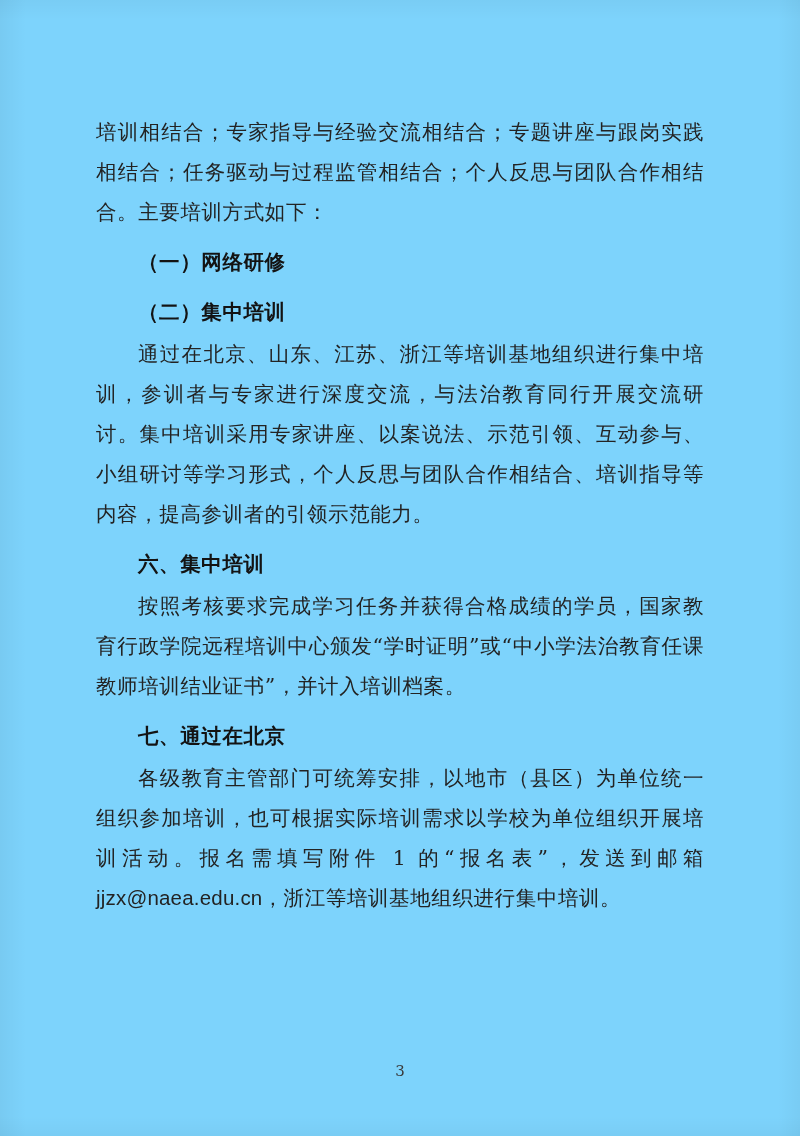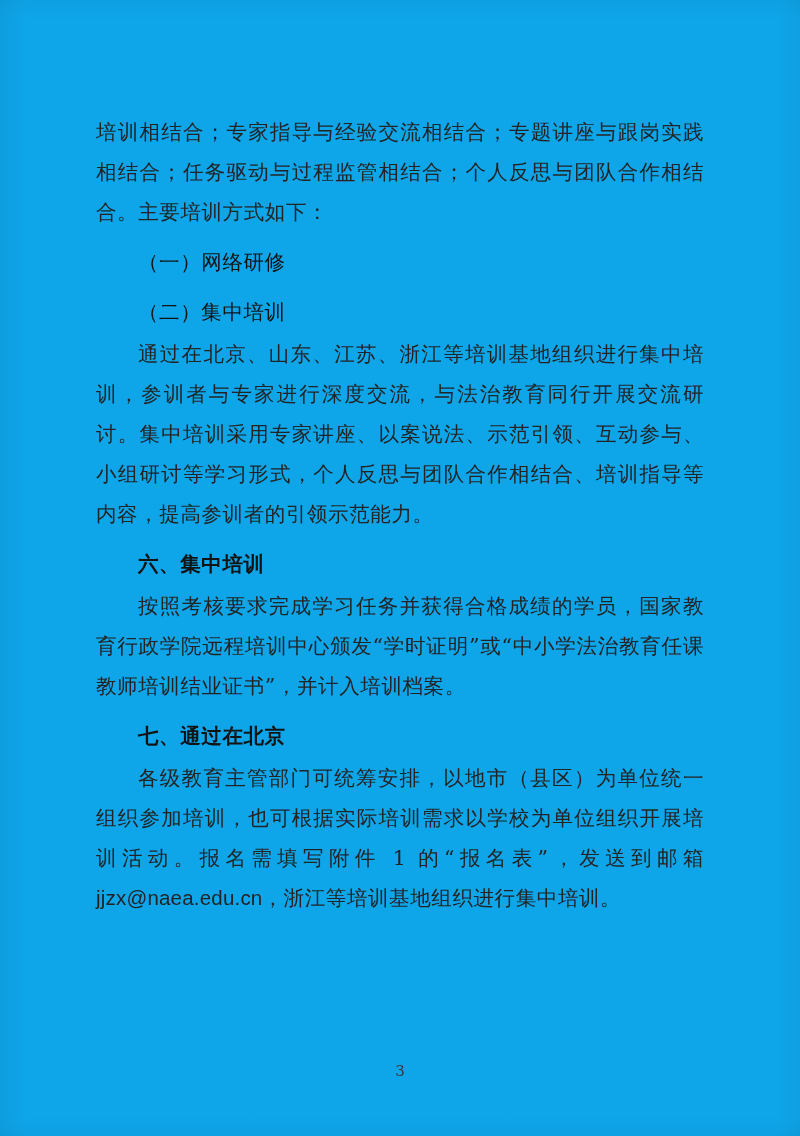--- a/index.html
+++ b/index.html
@@ -11,21 +11,21 @@
     height: 1136px;
     background: #ffffff;
     font-family: "DejaVu Serif", "Liberation Serif", serif;
     color: #1b1b1b;
     overflow: hidden;
   }
   .page {
     position: relative;
     width: 800px;
     height: 1136px;
-    background: #0ea5e9;
+    background: #7dd3fc;
     box-sizing: border-box;
     padding: 112px 96px 40px 96px;
   }
   
   .page::before {
     content: "";
     position: absolute;
     inset: 0;
     pointer-events: none;
     background:
@@ -54,21 +54,21 @@
     margin: 4px 0 0 0;
     font-size: 20.5px;
     line-height: 44px;
     letter-spacing: 0.6px;
     font-weight: 700;
     text-indent: 2.05em;
     color: #131313;
     font-family: "DejaVu Sans", "Liberation Sans", sans-serif;
   }
   .heading.sub {
-    font-weight: 400;
+    font-weight: 700;
   }
   .email {
     font-family: Liberation Sans, sans-serif;
     letter-spacing: 0.2px;
   }
   .page-number {
     position: absolute;
     left: 0;
     right: 0;
     bottom: 56px;

